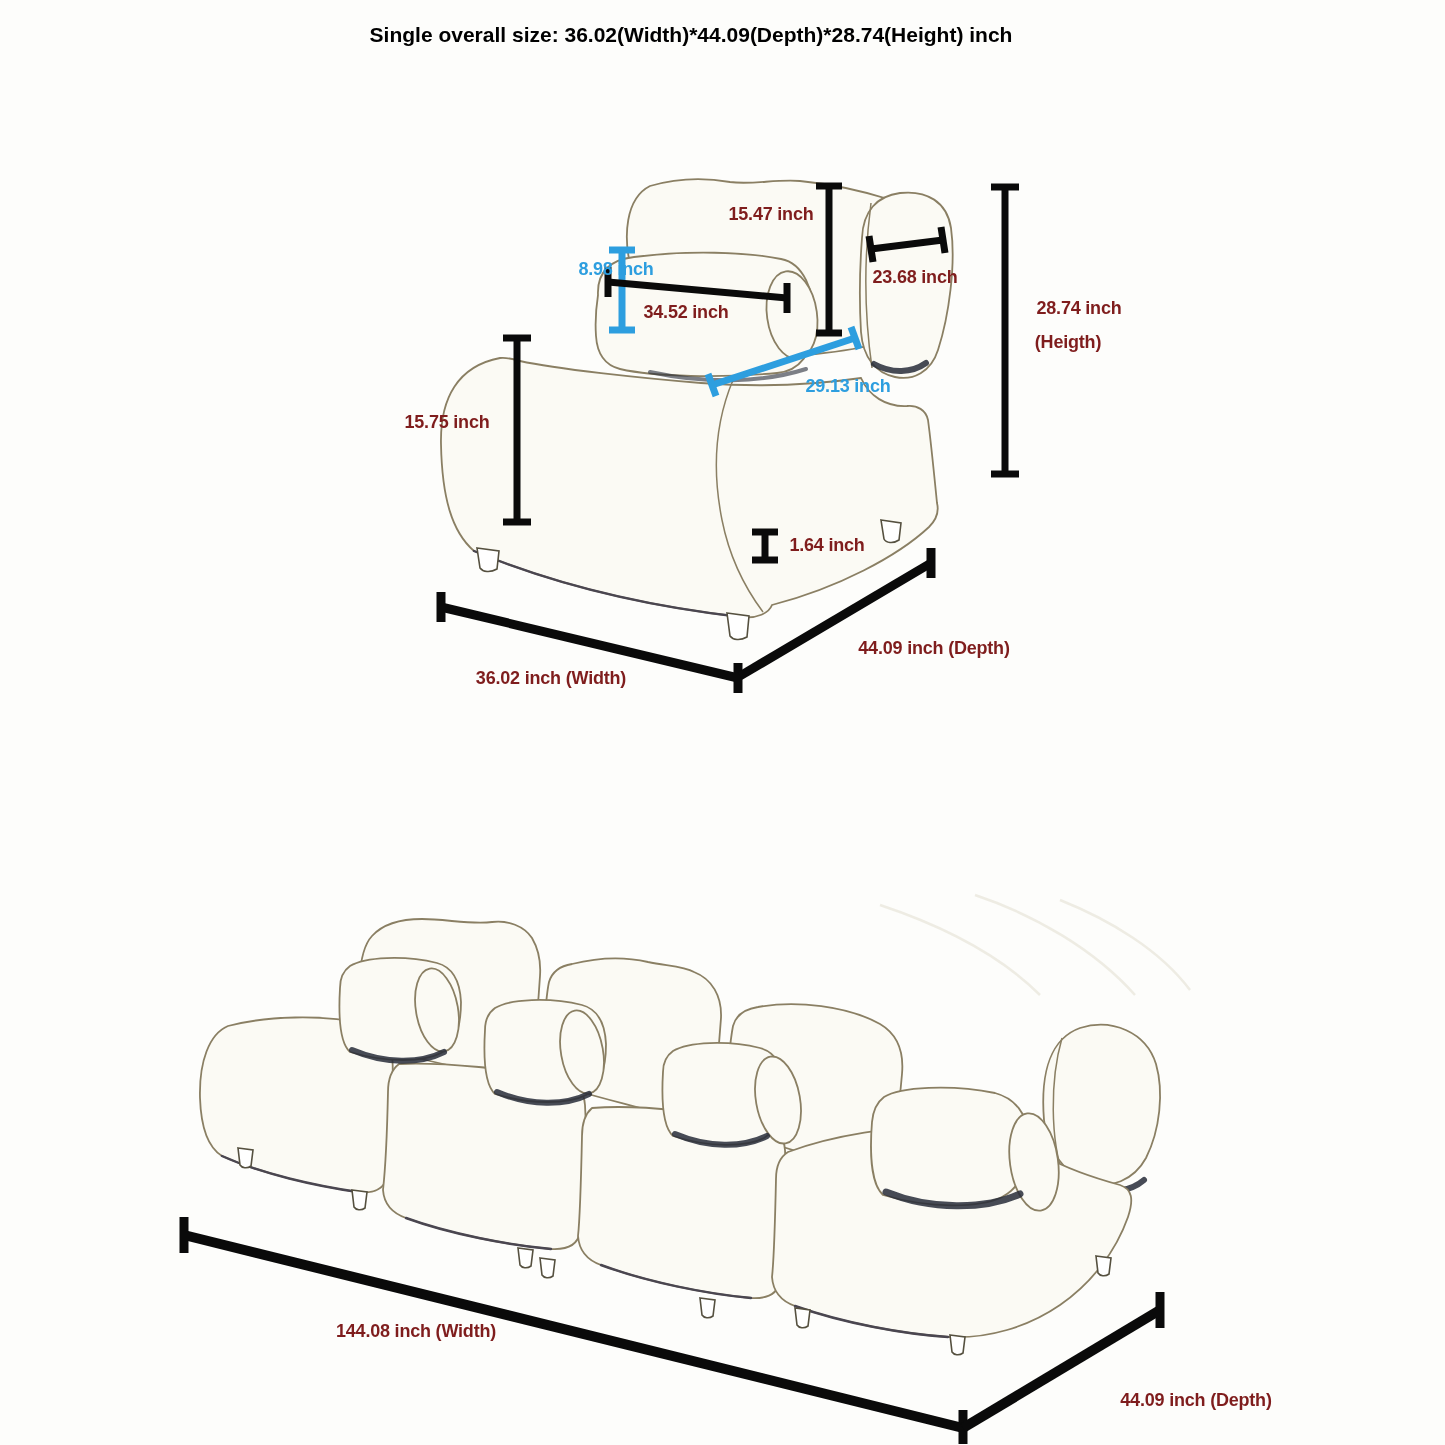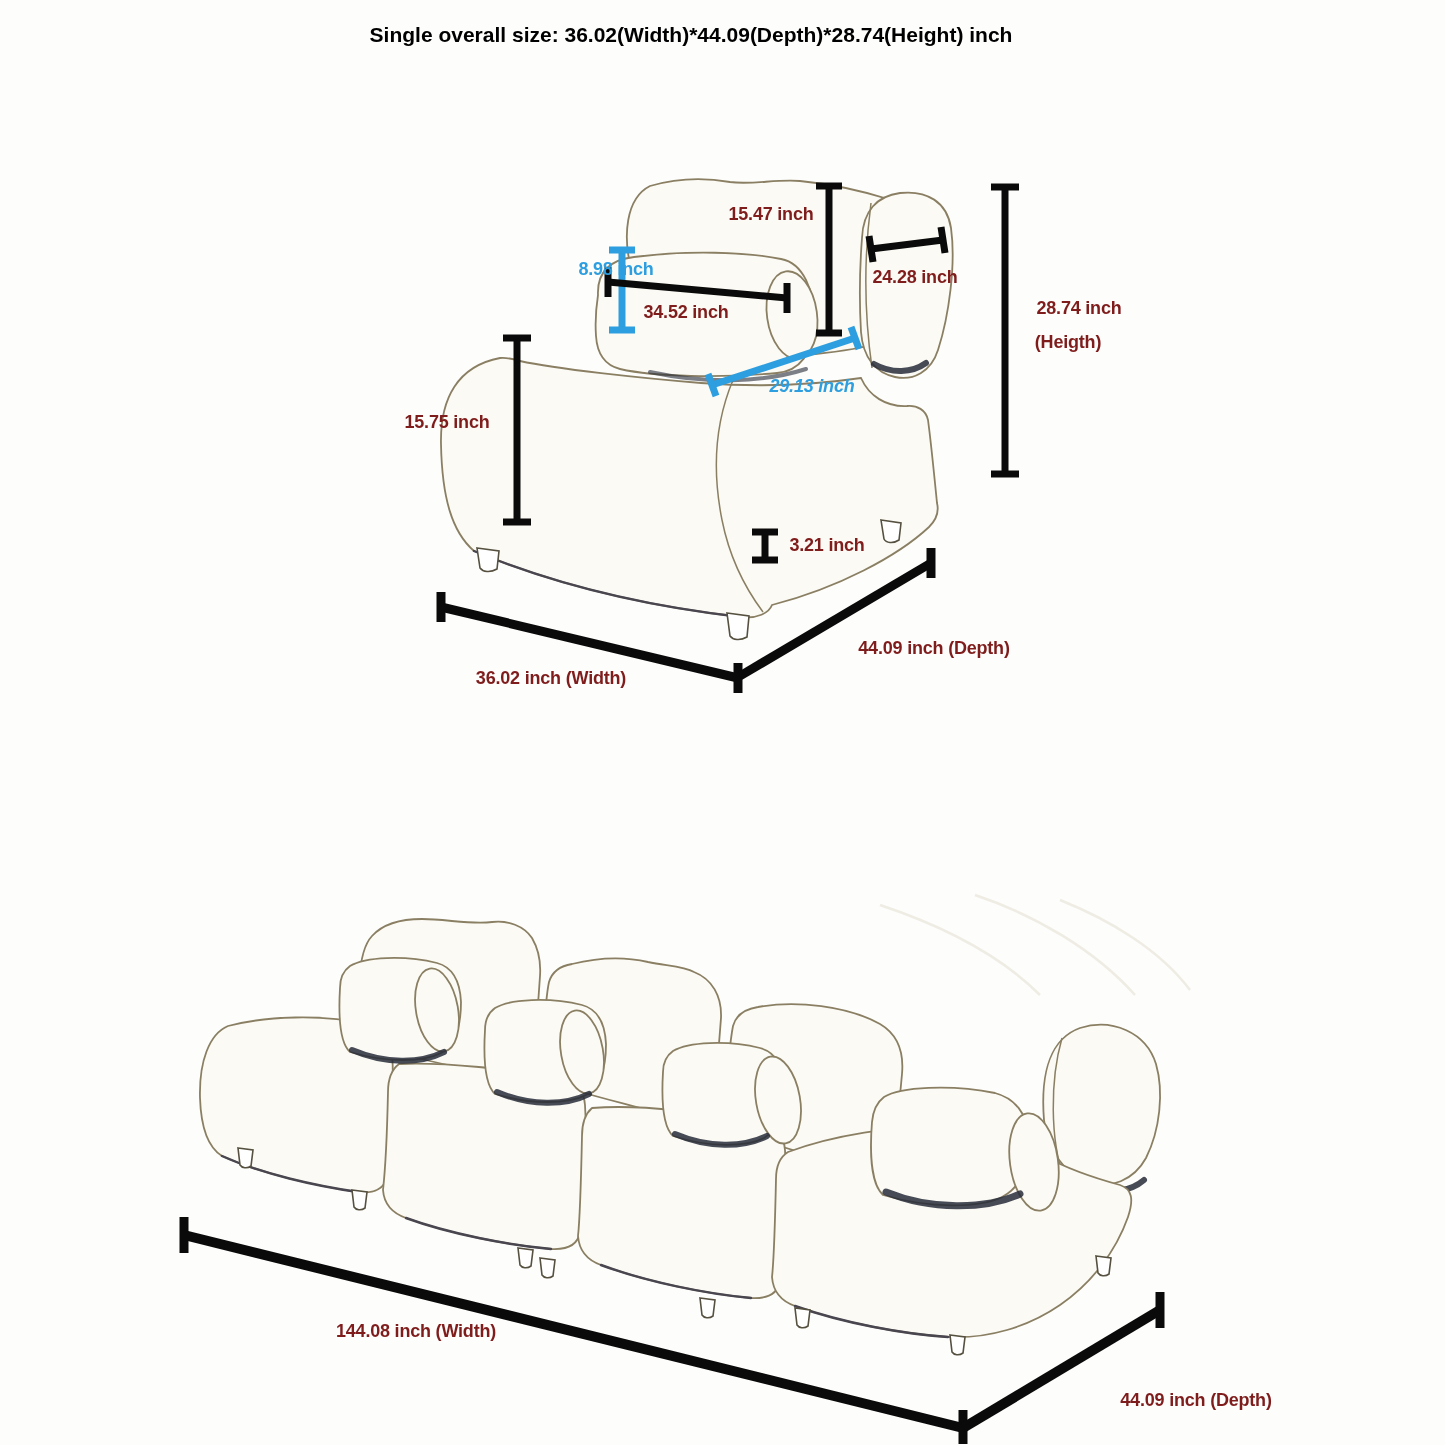--- a/index.html
+++ b/index.html
@@ -304,25 +304,25 @@
         <path class="dim thick" d="M1160 1292 L1160 1328"></path>
       </g>
     </g>
   </svg>
 
   <div class="title" style="left:691px;top:35px;">Single overall size: 36.02(Width)*44.09(Depth)*28.74(Height) inch</div>
 
   <div class="lbl" style="left:771px;top:214px;">15.47 inch</div>
   <div class="lbl blue" style="left:616px;top:225px;margin-top:44px;">8.98 inch</div>
   <div class="lbl" style="left:686px;top:312px;">34.52 inch</div>
-  <div class="lbl" style="left:915px;top:277px;">24.28 inch</div>
+  <div class="lbl" style="left:915px;top:277px;">23.68 inch</div>
   <div class="lbl" style="left:1079px;top:308px;">28.74 inch</div>
   <div class="lbl" style="left:1068px;top:342px;text-align:center;">(Heigth)</div>
-  <div class="lbl blue" style="left:812px;top:386px;font-style:italic;">29.13 inch</div>
+  <div class="lbl blue" style="left:848px;top:386px;">29.13 inch</div>
   <div class="lbl" style="left:447px;top:422px;">15.75 inch</div>
-  <div class="lbl" style="left:827px;top:545px;">3.21 inch</div>
+  <div class="lbl" style="left:827px;top:545px;">1.64 inch</div>
   <div class="lbl" style="left:551px;top:678px;">36.02 inch (Width)</div>
   <div class="lbl" style="left:934px;top:648px;">44.09 inch (Depth)</div>
 
 
   <div class="lbl" style="left:416px;top:1331px;">144.08 inch (Width)</div>
   <div class="lbl" style="left:1196px;top:1400px;">44.09 inch (Depth)</div>
 </div>
 
 </body></html>

